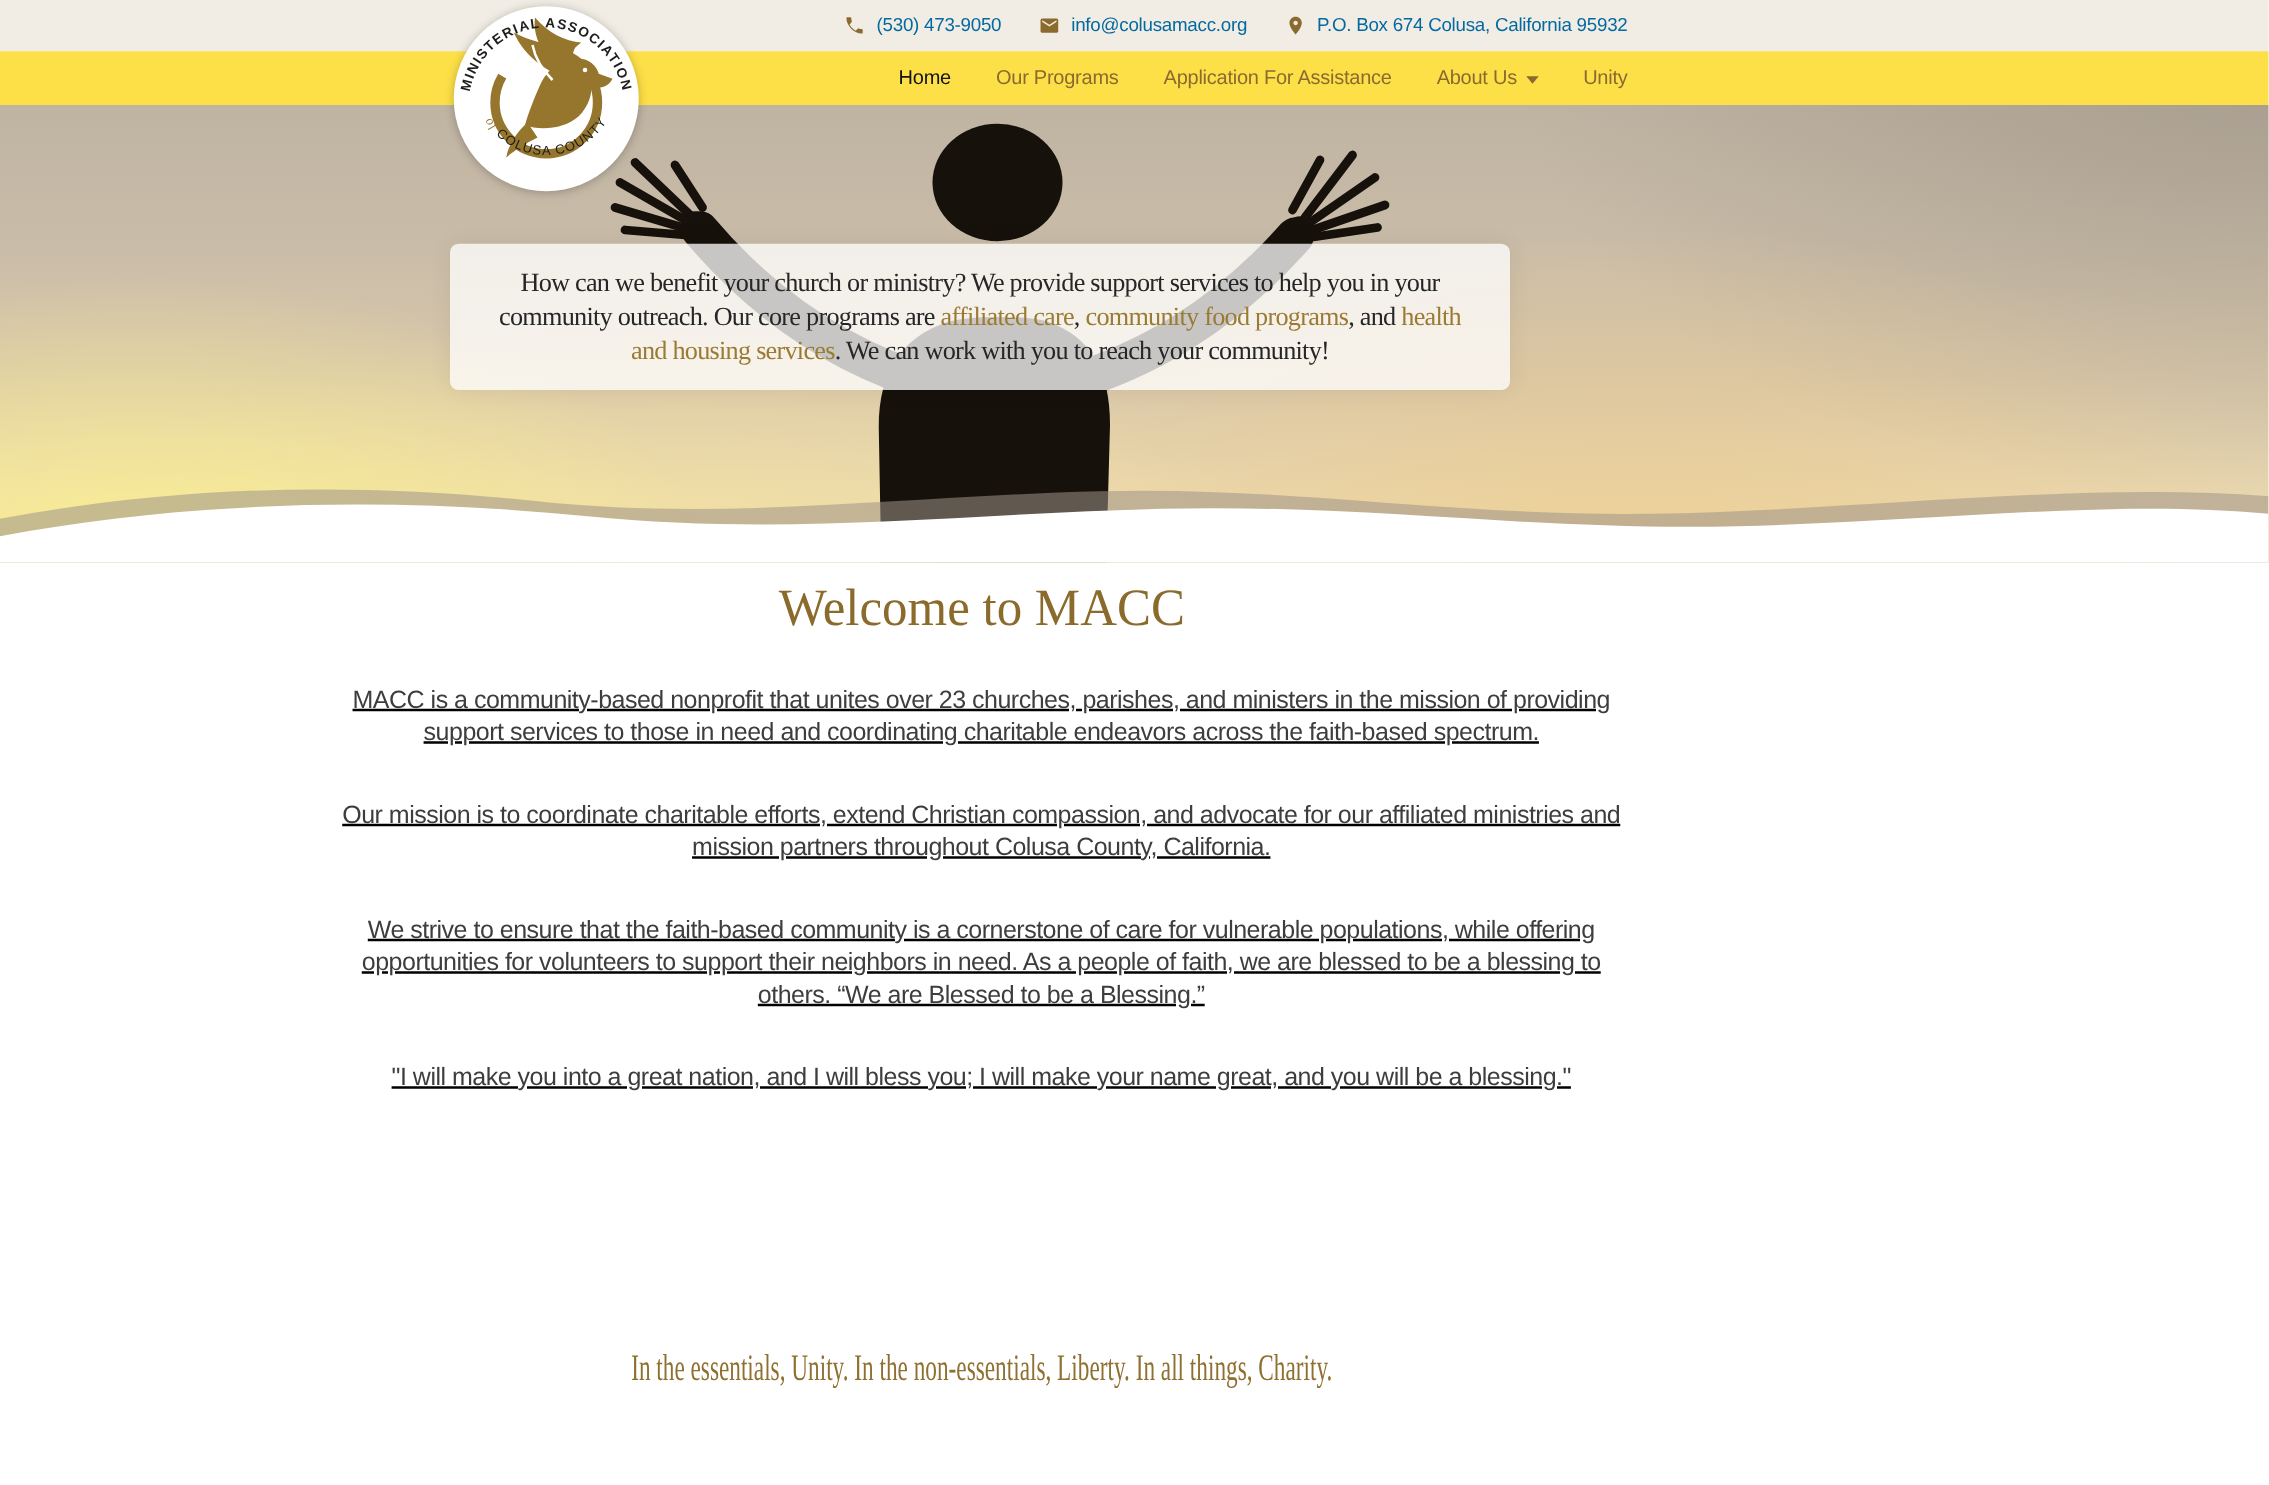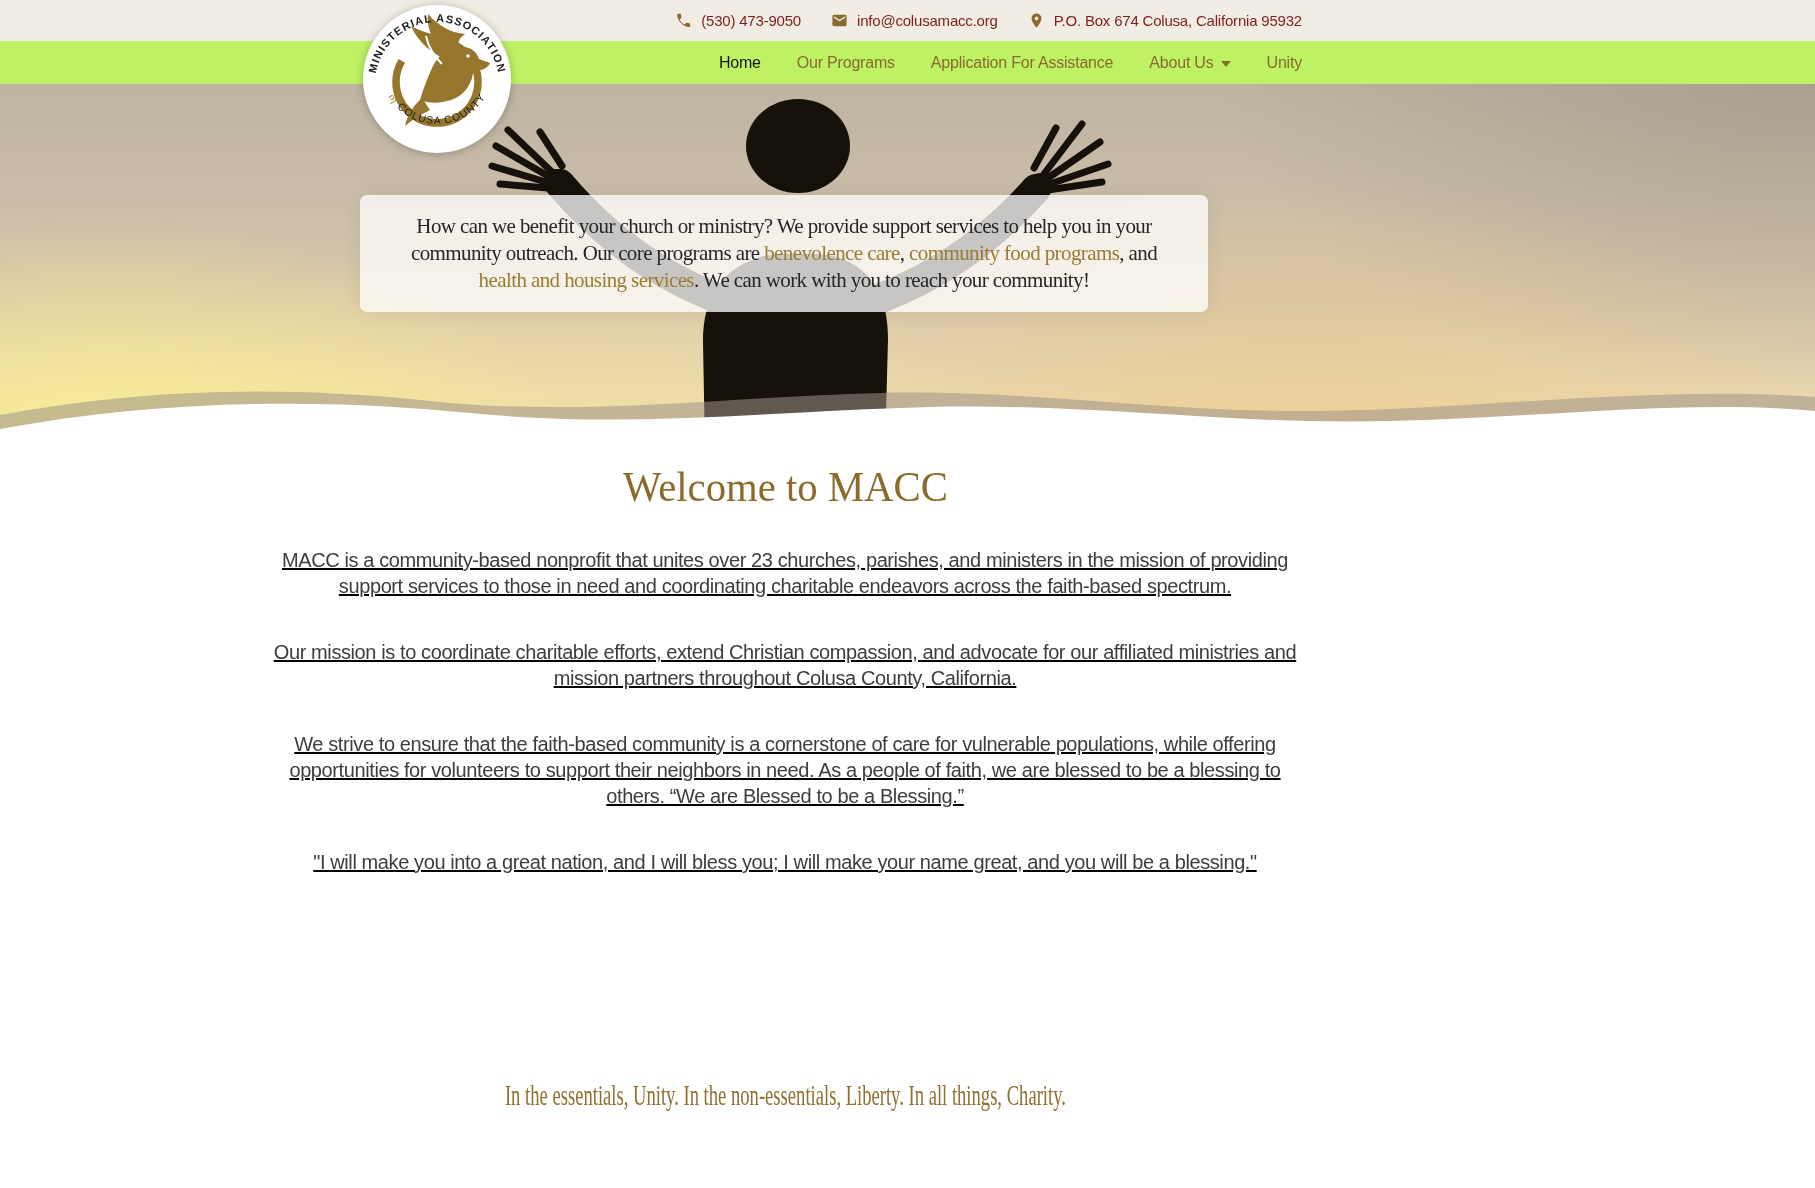--- a/index.html
+++ b/index.html
@@ -3,25 +3,25 @@
 <meta charset="utf-8">
 <style>
   * { margin:0; padding:0; box-sizing:border-box; }
   html,body { background:#ffffff; }
   body { font-family:"Liberation Sans","DejaVu Sans",sans-serif; }
   .page { position:relative; width:1815px; height:1188px; overflow:hidden; background:#fff; }
 
   
   .topbar { height:41px; background:#f1ede4; }
   .topbar-inner { width:1034px; margin-left:268px; height:100%; display:flex; justify-content:flex-end; align-items:center; gap:30px; }
-  .topbar-item { display:flex; align-items:center; gap:9px; font-size:15px; letter-spacing:-0.2px; color:#7f1d1d; text-decoration:none;text-align:right; }
+  .topbar-item { display:flex; align-items:center; gap:9px; font-size:15px; letter-spacing:-0.2px; color:#0369a1; text-decoration:none;text-align:right; }
   .topbar-item svg { width:17px; height:17px; fill:#8a6a2e; flex:0 0 auto; }
 
   
-  .navbar { height:43px; background:#bef264; }
+  .navbar { height:43px; background:#fde047; }
   .nav-inner { width:1034px; margin-left:268px; height:100%; display:flex; justify-content:flex-end; align-items:center; gap:36px; }
   .nav-link { font-size:16px; letter-spacing:-0.2px; color:#8a6a2e; text-decoration:none; display:flex; align-items:center; gap:7px; }
   .nav-link.active { color:#141414; }
   .caret { width:0; height:0; border-left:5px solid transparent; border-right:5px solid transparent; border-top:6px solid #8a6a2e; display:inline-block; margin-top:2px; }
 
   
   .logo { position:absolute; left:362px; top:4px; width:150px; height:150px; z-index:40; cursor:pointer; }
   .logo svg { width:100%; height:100%; filter:drop-shadow(0 1px 4px rgba(0,0,0,0.25)); }
 
   
@@ -151,21 +151,21 @@
           <path d="M1044,90 L1082,40"></path>
             <path d="M1048,94 L1100,58"></path>
             <path d="M1050,100 L1108,80"></path>
             <path d="M1048,106 L1102,98"></path>
             <path d="M1034,84 L1056,44"></path>
         </g>
       </g>
     </svg>
 
     <div class="hero-card">
-      <p><span>How can we benefit your church or ministry? We provide support services to help you in your community outreach. Our core programs are </span><a class="hero-link">benevolence care</a><span>, </span><a class="hero-link">community food programs</a><span>, and </span><a class="hero-link">health and housing services</a><span>. We can work with you to reach your community!</span></p>
+      <p><span>How can we benefit your church or ministry? We provide support services to help you in your community outreach. Our core programs are </span><a class="hero-link">affiliated care</a><span>, </span><a class="hero-link">community food programs</a><span>, and </span><a class="hero-link">health and housing services</a><span>. We can work with you to reach your community!</span></p>
     </div>
 
     <svg class="wave" viewBox="0 0 1815 78" preserveAspectRatio="none">
       <path d="M0,42 C140,16 280,12 430,28 C580,44 720,24 880,20 C1030,16 1160,40 1320,38 C1480,36 1660,12 1815,24 L1815,78 L0,78 Z" fill="rgba(158,148,137,0.55)"></path>
       <path d="M0,56 C150,28 310,24 470,40 C630,56 770,38 930,34 C1090,30 1230,52 1390,48 C1550,44 1690,26 1815,38 L1815,78 L0,78 Z" fill="#ffffff"></path>
     </svg>
   </header>
 
   <main class="main">
     <h1 class="gold-heading">

